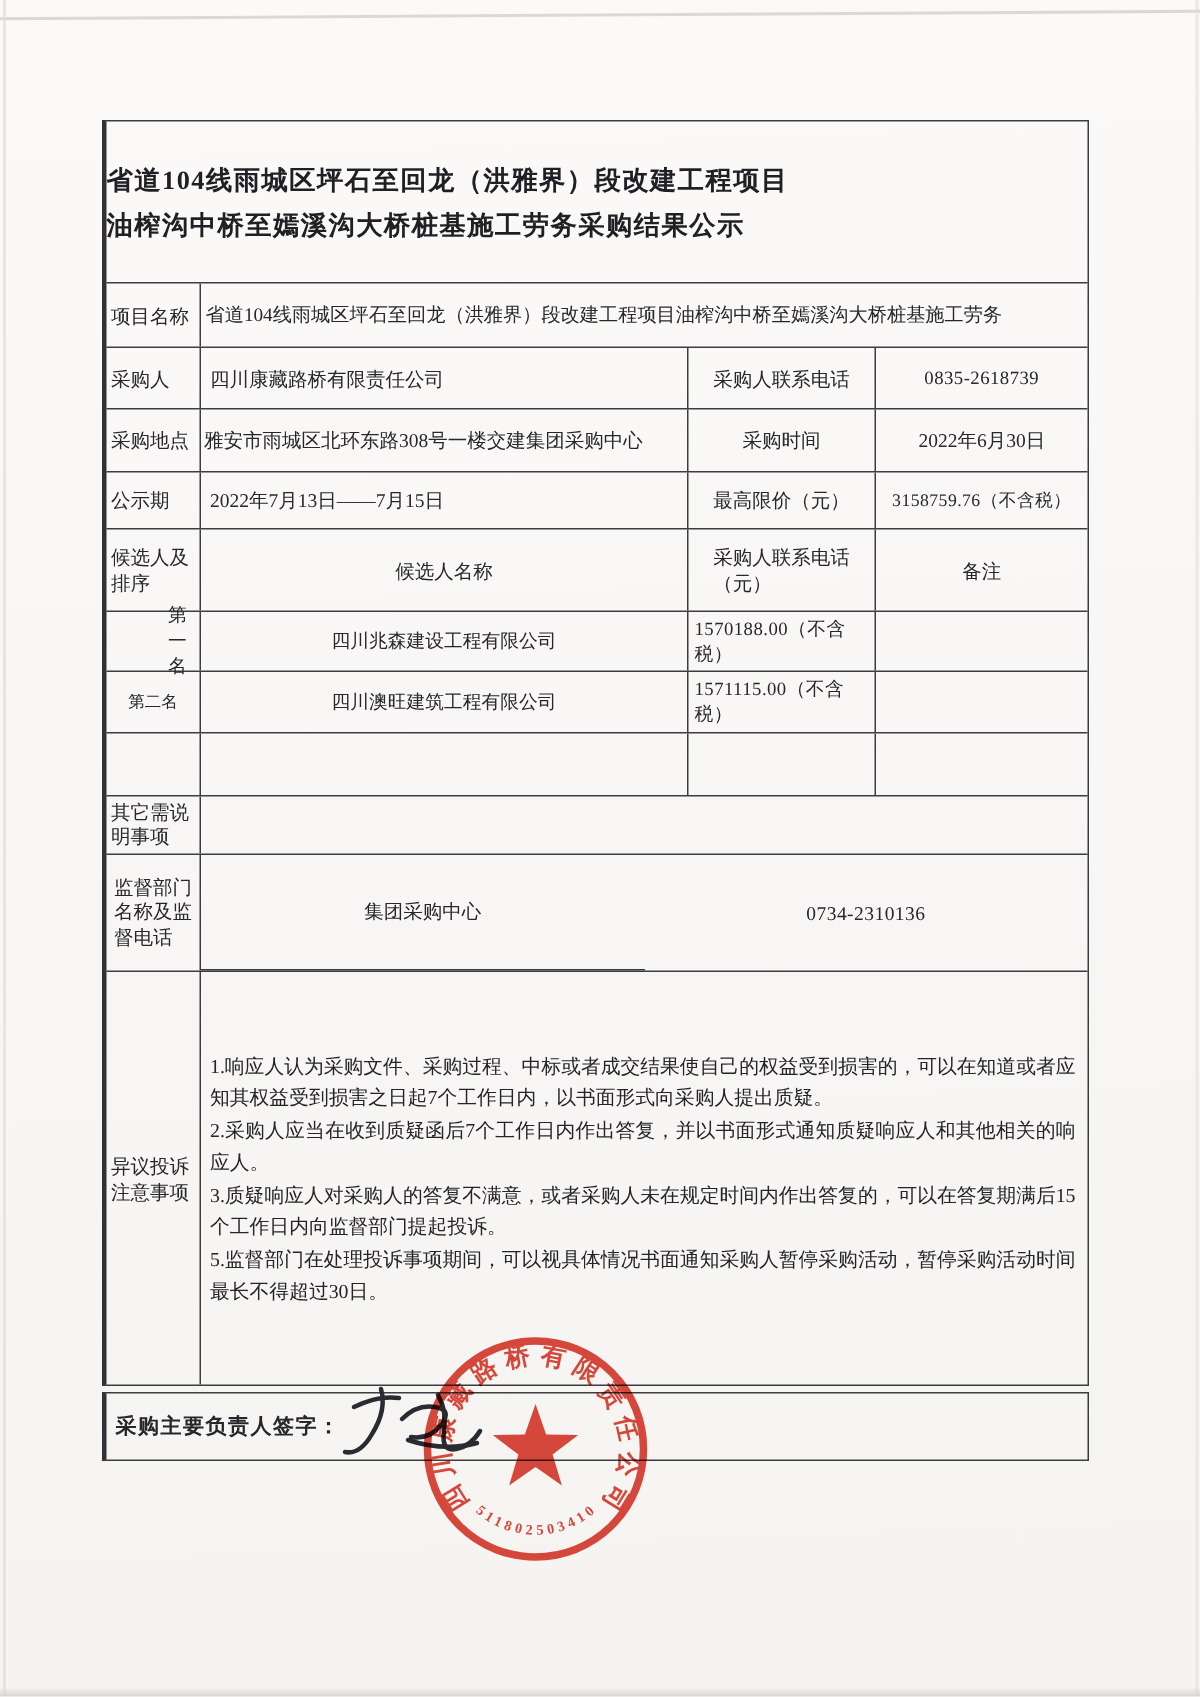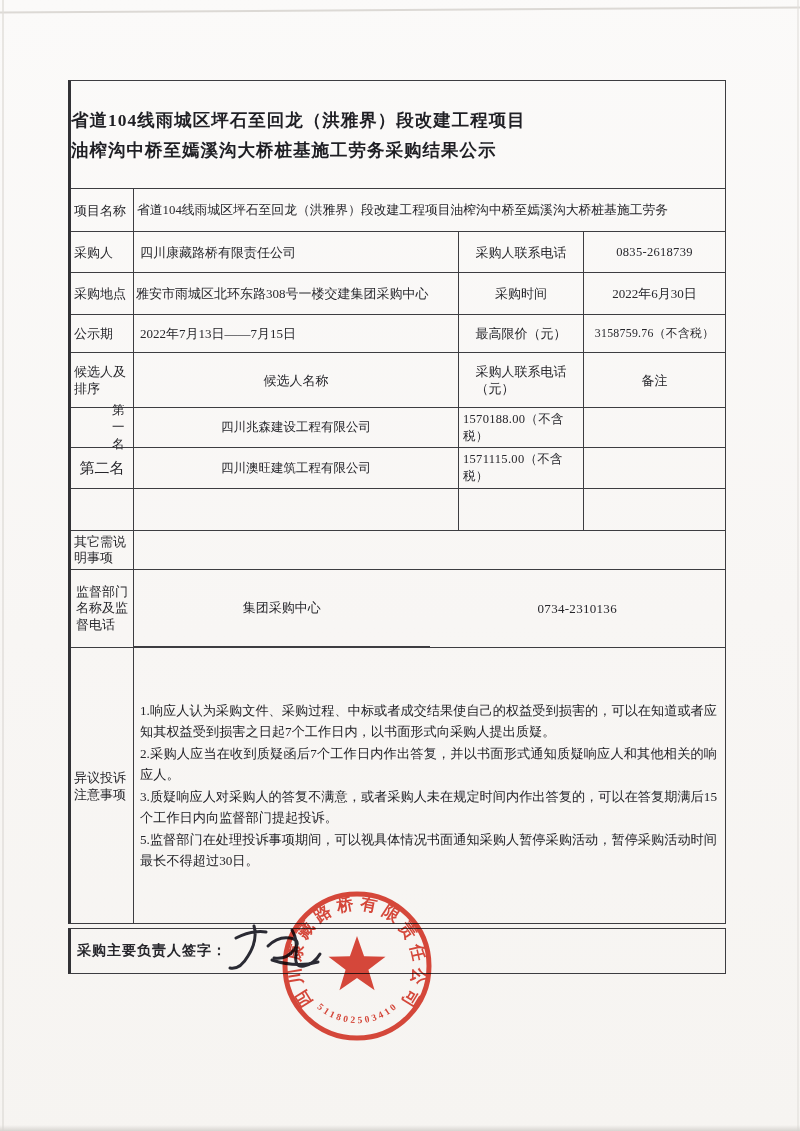--- a/index.html
+++ b/index.html
@@ -119,21 +119,21 @@
     </div>
 
     <div class="row h40">
       <div class="cell c1 center" style="font-size:12.5px;padding-left:41px;">第一名</div>
       <div class="cell c2 center" style="font-size:12.5px;">四川兆森建设工程有限公司</div>
       <div class="cell c3 num">1570188.00（不含税）</div>
       <div class="cell c4"></div>
     </div>
 
     <div class="row h41">
-      <div class="cell c1 center" style="font-size:15px;">第二名</div>
+      <div class="cell c1 center" style="font-size:11px;">第二名</div>
       <div class="cell c2 center" style="font-size:12.5px;">四川澳旺建筑工程有限公司</div>
       <div class="cell c3 num">1571115.00（不含税）</div>
       <div class="cell c4"></div>
     </div>
 
     <div class="row h42">
       <div class="cell c1"></div>
       <div class="cell c2"></div>
       <div class="cell c3"></div>
       <div class="cell c4"></div>

